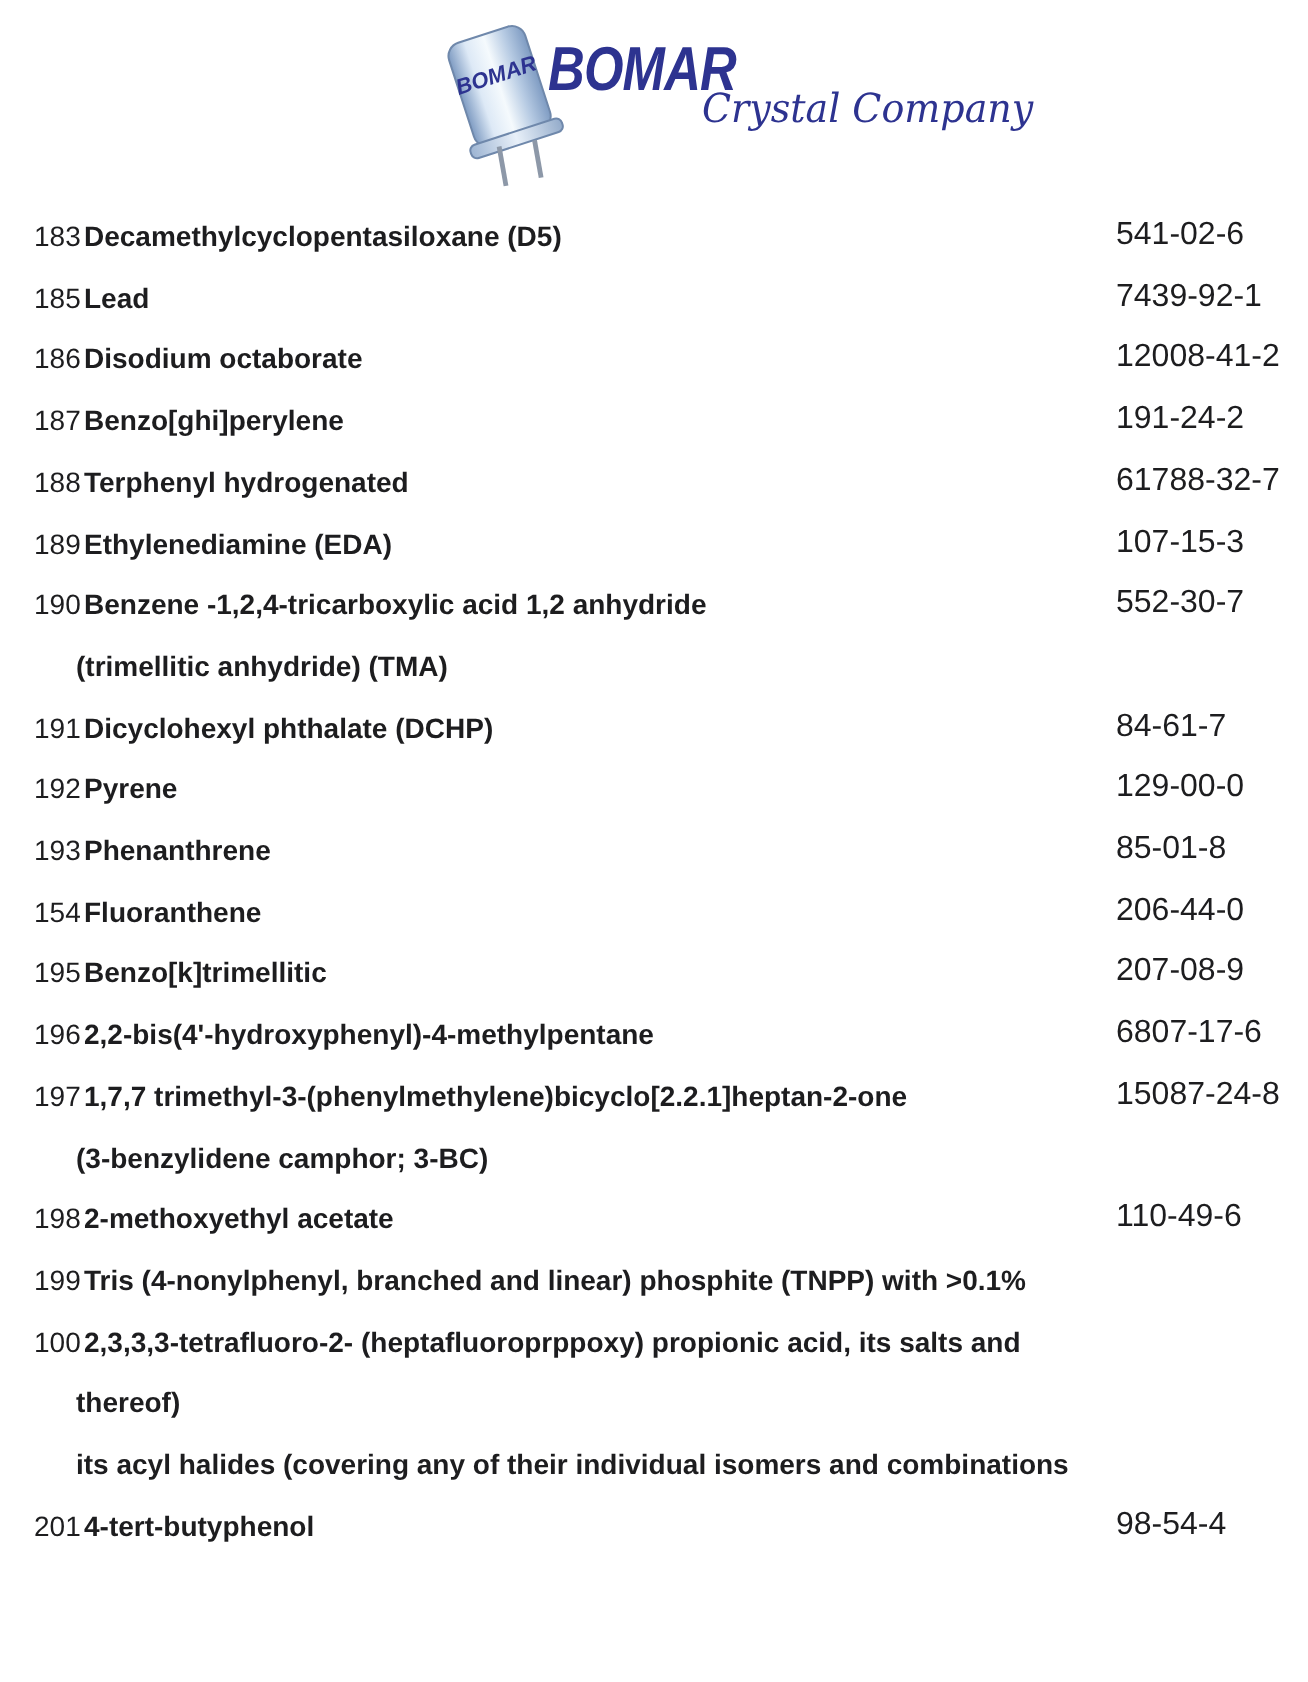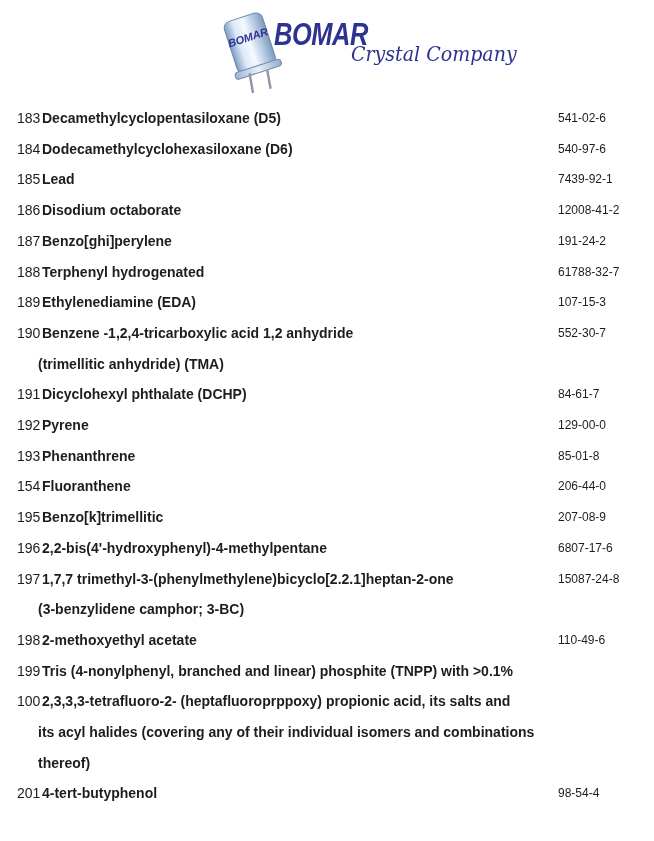--- a/index.html
+++ b/index.html
@@ -42,21 +42,21 @@
     white-space:nowrap;
     font-weight:bold;
   }
   .line.cont { padding-left:38px; }
   .num {
     position:absolute; left:17px; top:0;
     font-size:14px; line-height:30.7px;
   }
   .cas {
     position:absolute; left:558px; top:0;
-    font-size:12px; line-height:30.7px;
+    font-size:16px; line-height:30.7px;
   }
 </style>
 </head>
 <body>
 
 <div class="page">
 
   <div class="logo-wrap">
     <svg class="crystal" width="82" height="86" viewBox="0 0 82 86">
       <defs>
@@ -89,27 +89,20 @@
 
   <div class="list">
     <div class="row">
       <span class="num">183</span>
       <div class="name">
           <div class="line">Decamethylcyclopentasiloxane (D5)</div>
         </div>
       <span class="cas">541-02-6</span>
     </div>
 
-    <div class="row">
-      <span class="num">184</span>
-      <div class="name">
-          <div class="line">Dodecamethylcyclohexasiloxane (D6)</div>
-        </div>
-      <span class="cas">540-97-6</span>
-    </div>
 
     <div class="row">
       <span class="num">185</span>
       <div class="name">
           <div class="line">Lead</div>
         </div>
       <span class="cas">7439-92-1</span>
     </div>
 
     <div class="row">
@@ -223,22 +216,22 @@
       <div class="name">
           <div class="line">Tris (4-nonylphenyl, branched and linear) phosphite (TNPP) with &gt;0.1%</div>
         </div>
       <span class="cas"></span>
     </div>
 
     <div class="row">
       <span class="num">100</span>
       <div class="name">
           <div class="line">2,3,3,3-tetrafluoro-2- (heptafluoroprppoxy) propionic acid, its salts and</div>
+          <div class="line cont">thereof)</div>
           <div class="line cont">its acyl halides (covering any of their individual isomers and combinations</div>
-          <div class="line cont">thereof)</div>
         </div>
       <span class="cas"></span>
     </div>
 
     <div class="row">
       <span class="num">201</span>
       <div class="name">
           <div class="line">4-tert-butyphenol</div>
         </div>
       <span class="cas">98-54-4</span>

